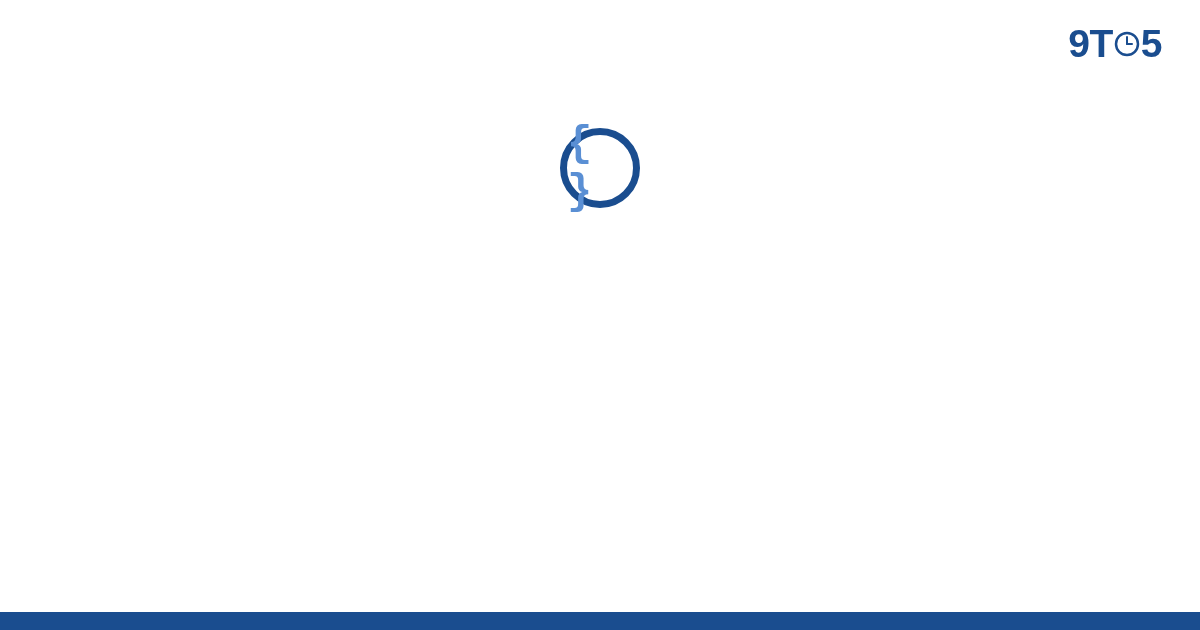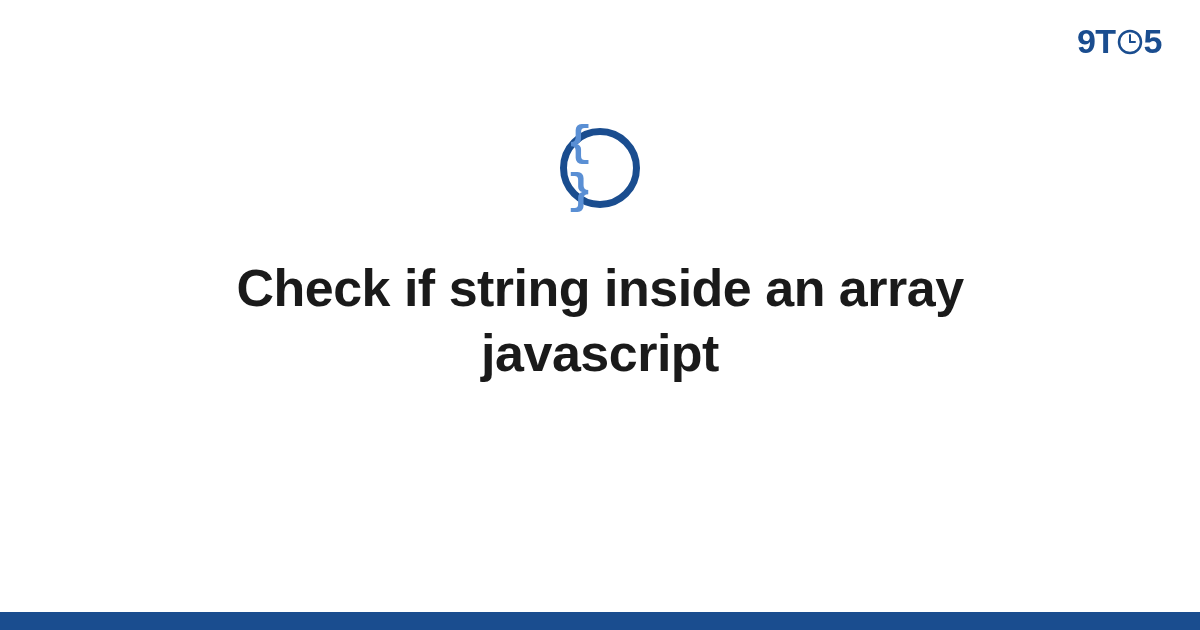--- a/index.html
+++ b/index.html
@@ -12,21 +12,21 @@
       height: 630px;
       font-family: Arial, Helvetica, sans-serif;
       background: #ffffff;
       position: relative;
       overflow: hidden;
     }
     .logo {
       position: absolute;
       top: 22px;
       right: 38px;
-      font-size: 34px;
+      font-size: 39px;
       font-weight: bold;
       letter-spacing: -0.5px;
       display: flex;
       align-items: center;
     }
     .logo-9t {
       color: #1a4d8f;
       font-weight: 800;
     }
     .logo-o {
@@ -99,16 +99,15 @@
       <line x1="13" y1="13" x2="18" y2="13" stroke="#1a4d8f" stroke-width="2" stroke-linecap="round"></line>
     </svg>
   </span>
   <span class="logo-5">5</span>
 </div>
 
 <div class="content">
   <div class="icon-circle">
     <span class="icon-braces">{ }</span>
   </div>
-  <h1 class="title">Check if string inside an array javascript</h1>
 </div>
 
 <div class="footer-bar"></div>
 
 </body></html>

